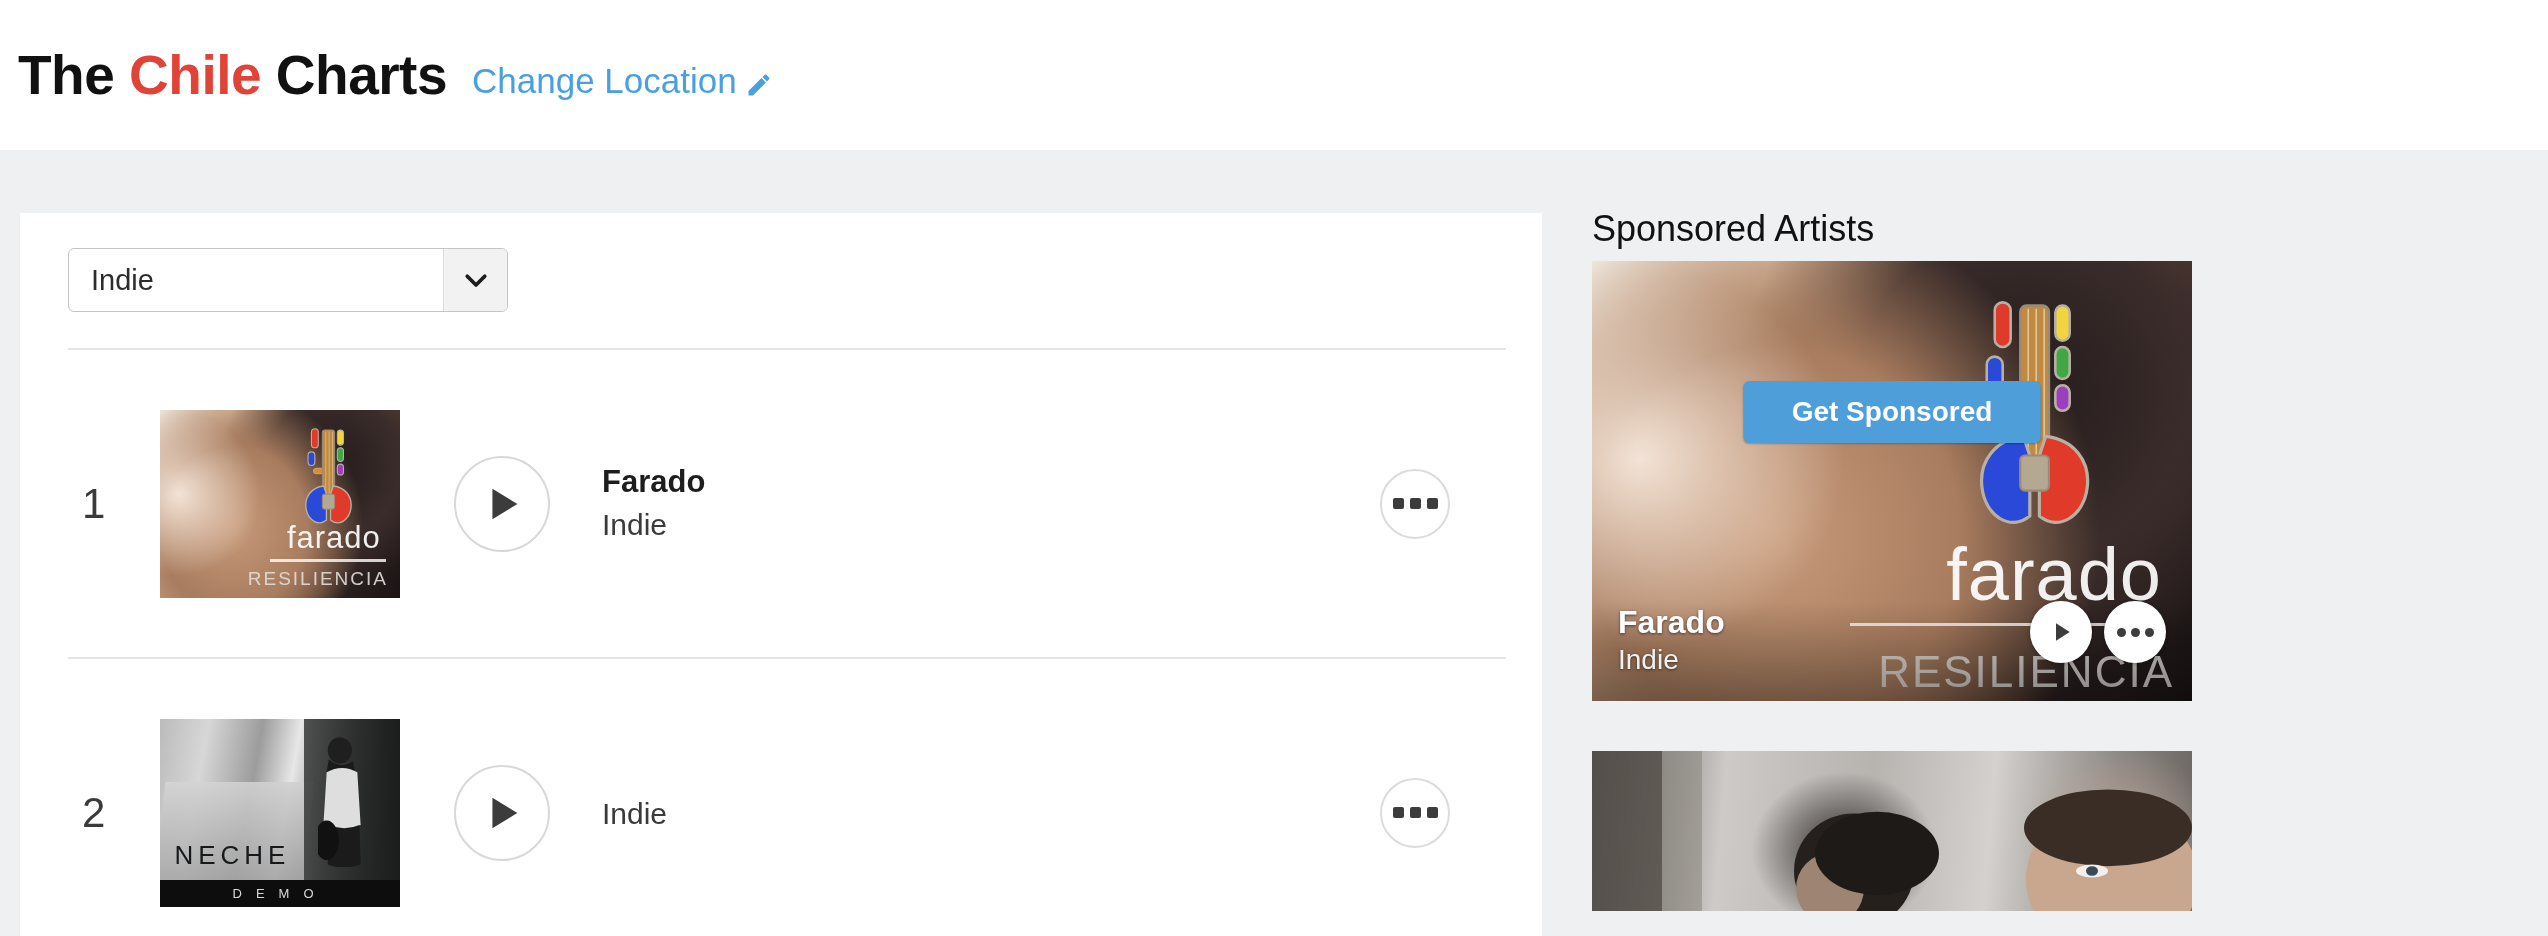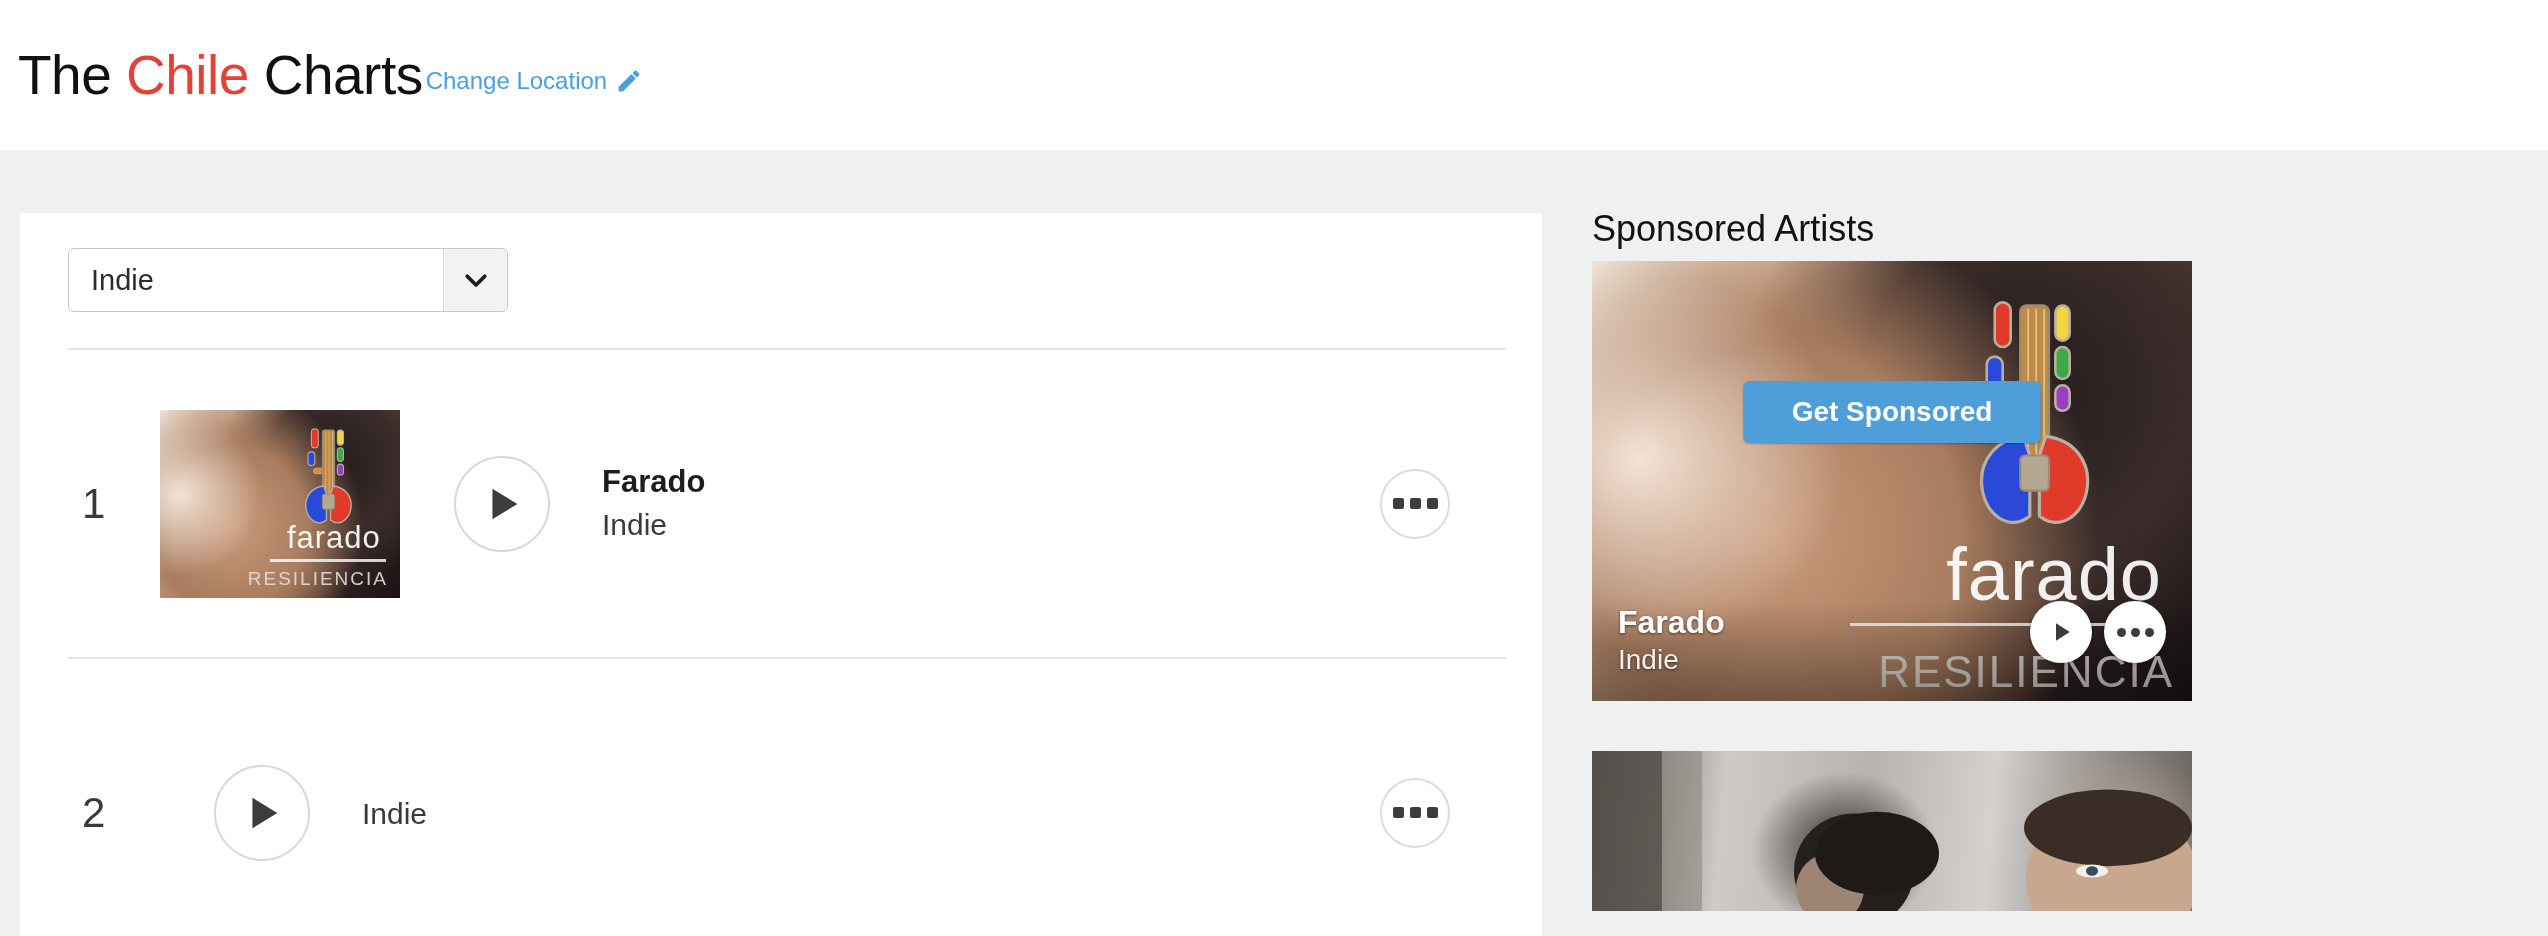--- a/index.html
+++ b/index.html
@@ -15,31 +15,31 @@
   
   .site-header {
     height: 150px;
     background: #ffffff;
     display: flex;
     align-items: center;
     padding-left: 18px;
   }
   .page-title {
     font-size: 55px;
-    font-weight: 400;
+    font-weight: 700;
     color: #111111;
     letter-spacing: -0.5px;
     white-space: nowrap;
     line-height: 1;
   }
   .page-title .loc { color: #e04337; }
 
   .change-location {
-    margin-left: 3px;
-    font-size: 24px;
+    margin-left: 25px;
+    font-size: 35px;
     color: #4a9fe0;
     text-decoration: none;
     display: inline-flex;
     align-items: center;
     gap: 8px;
     position: relative;
     top: 6px;
     cursor: pointer;
     white-space: nowrap;
   }
@@ -388,20 +388,34 @@
           <i></i>
             <i></i>
             <i></i>
         </div>
       </div>
 
       <div class="divider"></div>
 
       <div class="chart-row">
         <div class="rank">2</div>
+        <div class="art">
+          <div class="art-neche"></div>
+          <div class="neche-sidewalk"></div>
+          <div class="neche-building"></div>
+          <svg class="neche-person" viewBox="0 0 40 120">
+            <ellipse cx="18" cy="14" rx="11" ry="12" fill="#1f1f1f"></ellipse>
+            <path d="M8 22 q10 10 22 2 l2 10 q-12 8 -26 0 z" fill="#1a1a1a"></path>
+            <path d="M6 34 q14 -8 28 0 l3 48 q-18 8 -34 0 z" fill="#dedede"></path>
+            <path d="M8 82 q14 6 28 0 l1 36 q-16 6 -30 0 z" fill="#1b1b1b"></path>
+            <ellipse cx="6" cy="96" rx="11" ry="18" fill="#111"></ellipse>
+          </svg>
+          <div class="neche-word" style="font-size:26px;">NECHE</div>
+          <div class="neche-demo-band" style="font-size:13px;">DEMO</div>
+        </div>
         <div class="play-btn">
           <svg viewBox="0 0 24 24" width="46" height="46">
               <polygon points="7,4 20,12 7,20" fill="#3c3c3c"></polygon>
             </svg>
         </div>
         <div class="track-meta">
           <div class="track-genre">Indie</div>
         </div>
         <div class="more-btn">
           <i></i>

